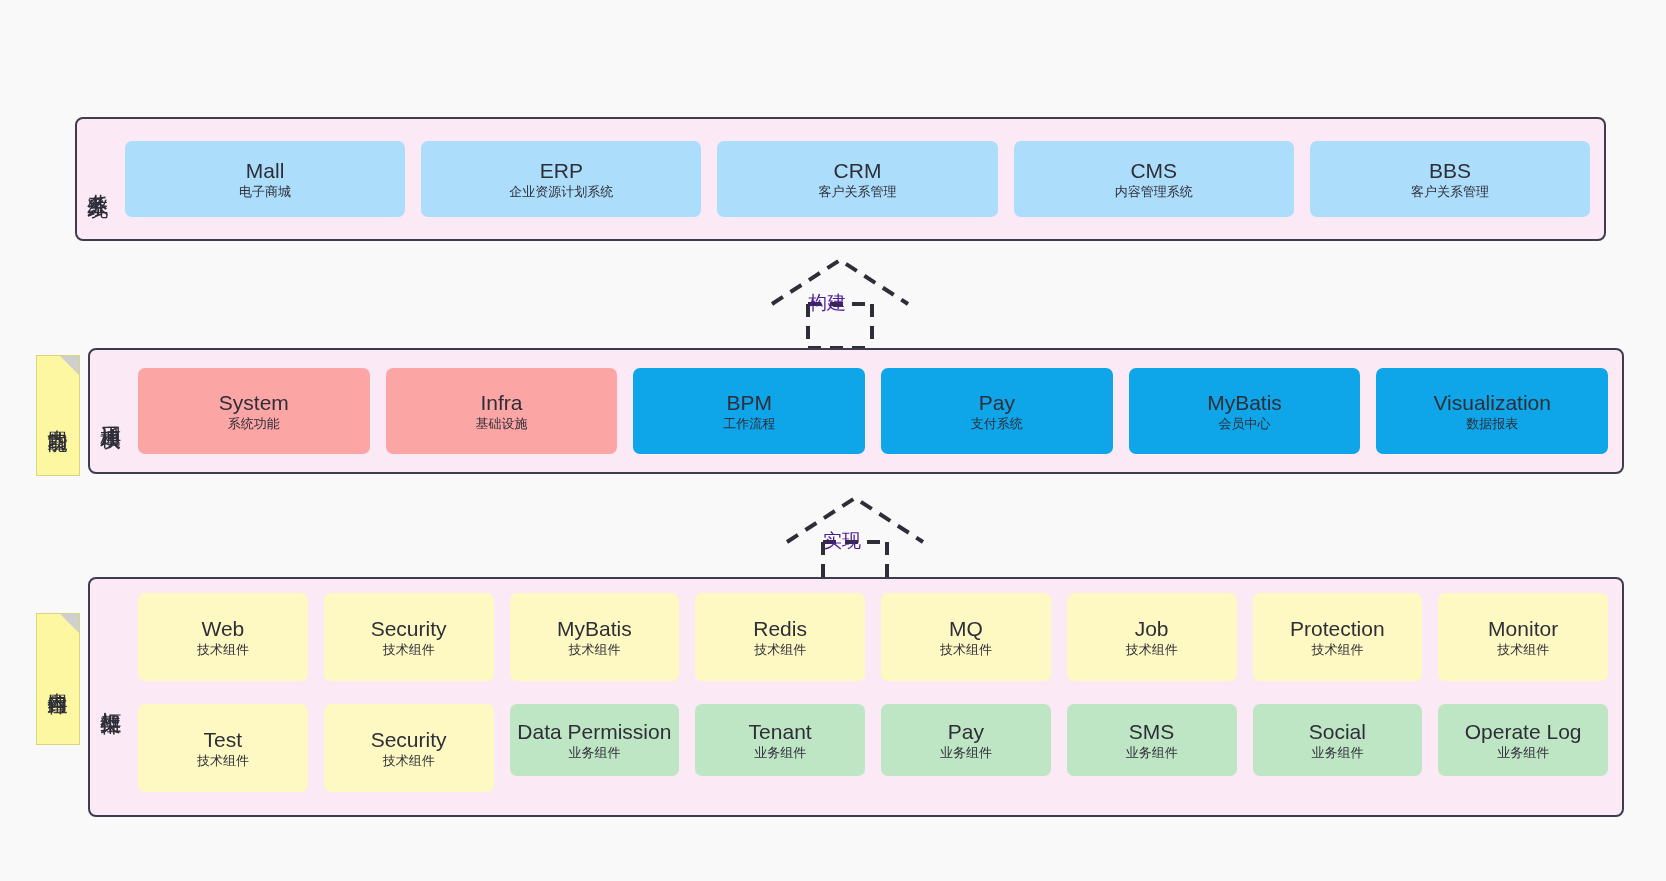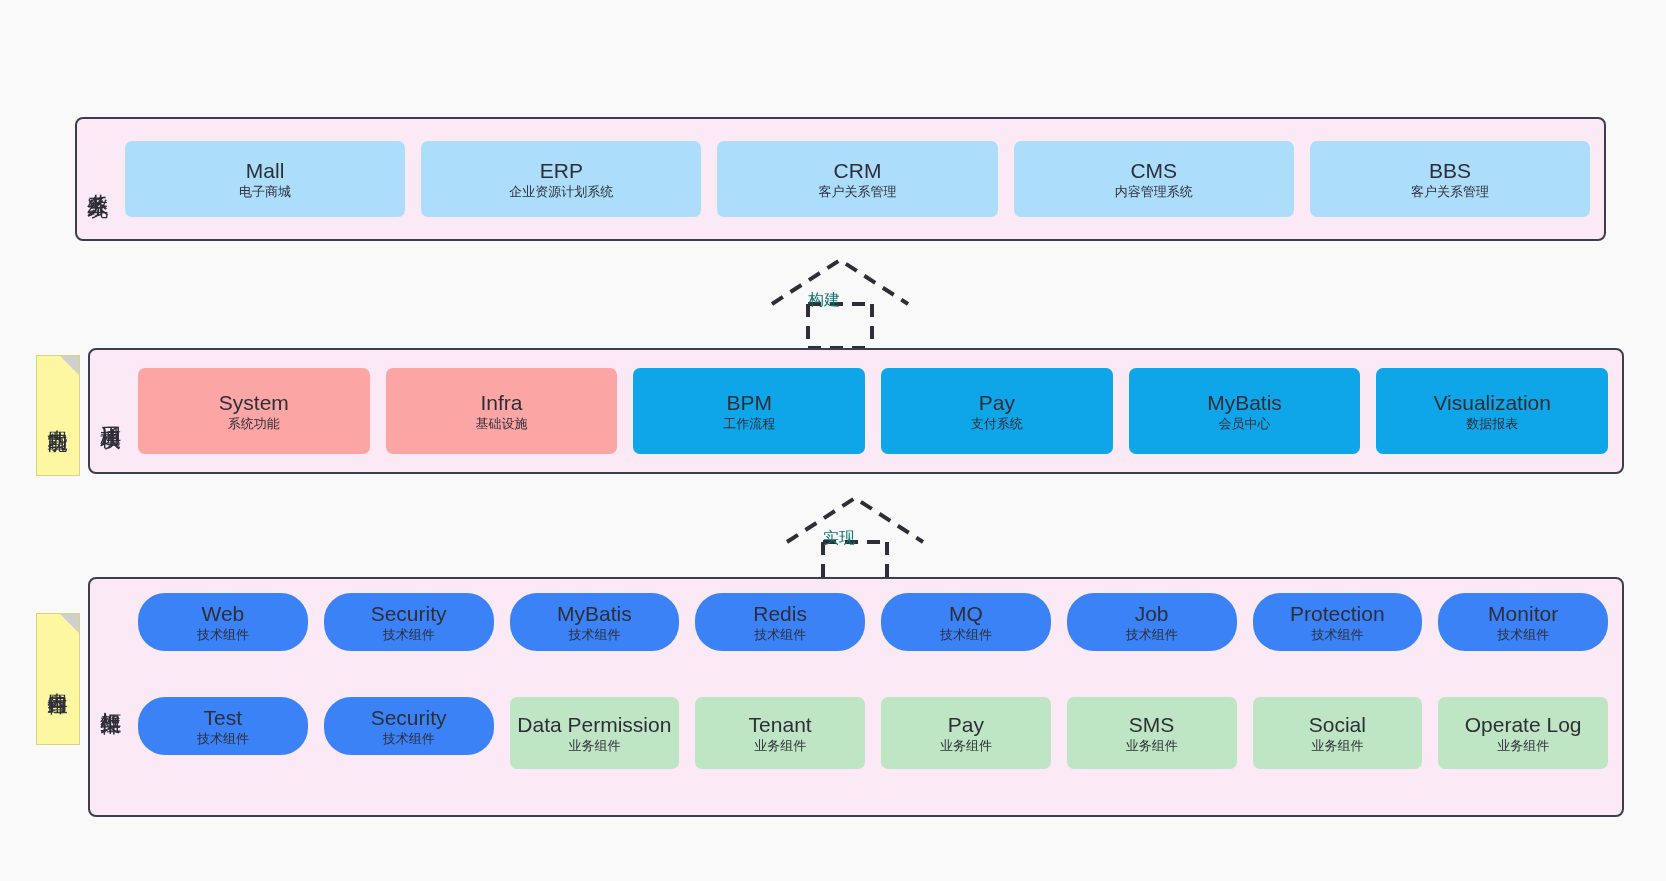--- a/index.html
+++ b/index.html
@@ -72,21 +72,21 @@
     line-height: 1.18;
     color: #2e2e38;
     user-select: none;
     padding: 4px 6px;
   }
   .card .en { font-size: 21px; }
   .card .cn { font-size: 13px; }
   .card.blue      { background: #ACDDFB; height: 76px; }
   .card.red       { background: #fca5a5; height: 86px; }
   .card.pink      { background: #0ea5e9; height: 86px; }
-  .card.green     { background: #3b82f6; height: 58px; border-radius: 27px; }
+  .card.green     { background: #fef9c3; height: 88px; }
   .card.lightgreen{ background: #BFE6C4; height: 72px; }
 
   
   .note {
     position: absolute;
     box-sizing: border-box;
     width: 44px;
     background: #FCF7A0;
     border: 1px solid #d9d57e;
     color: #2e2e38;
@@ -109,22 +109,22 @@
     border-left: 19px solid transparent;
   }
 
   
   .connector {
     position: absolute;
     pointer-events: none;
   }
   .connector .conn-label {
     position: absolute;
-    font-size: 16px;
-    color: #0f766e;
+    font-size: 19px;
+    color: #4c1d95;
     background: transparent;
     white-space: nowrap;
     user-select: none;
   }
 </style>
 </head>
 <body>
 
 <div class="band" id="band-business" style="left:75px; top:117px; width:1531px; height:124px;">
   <div class="band-title">业务系统</div>

